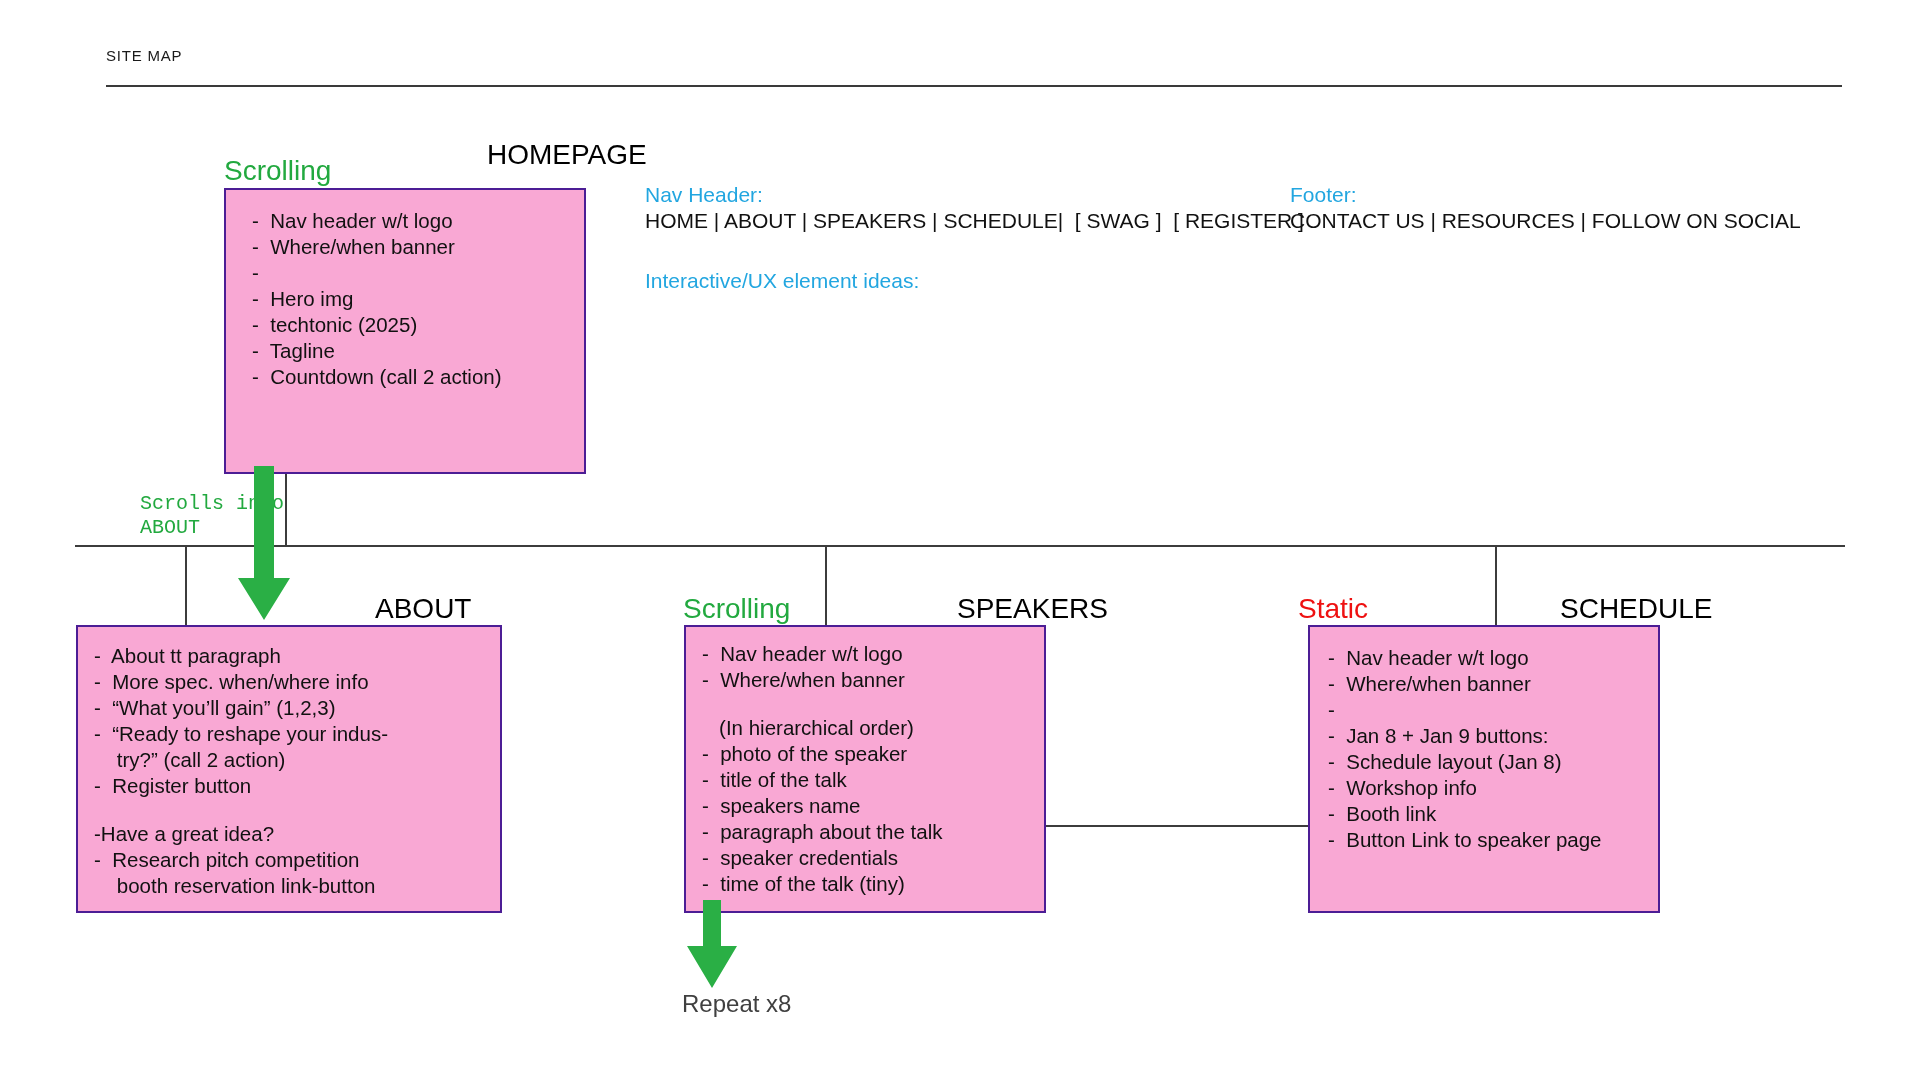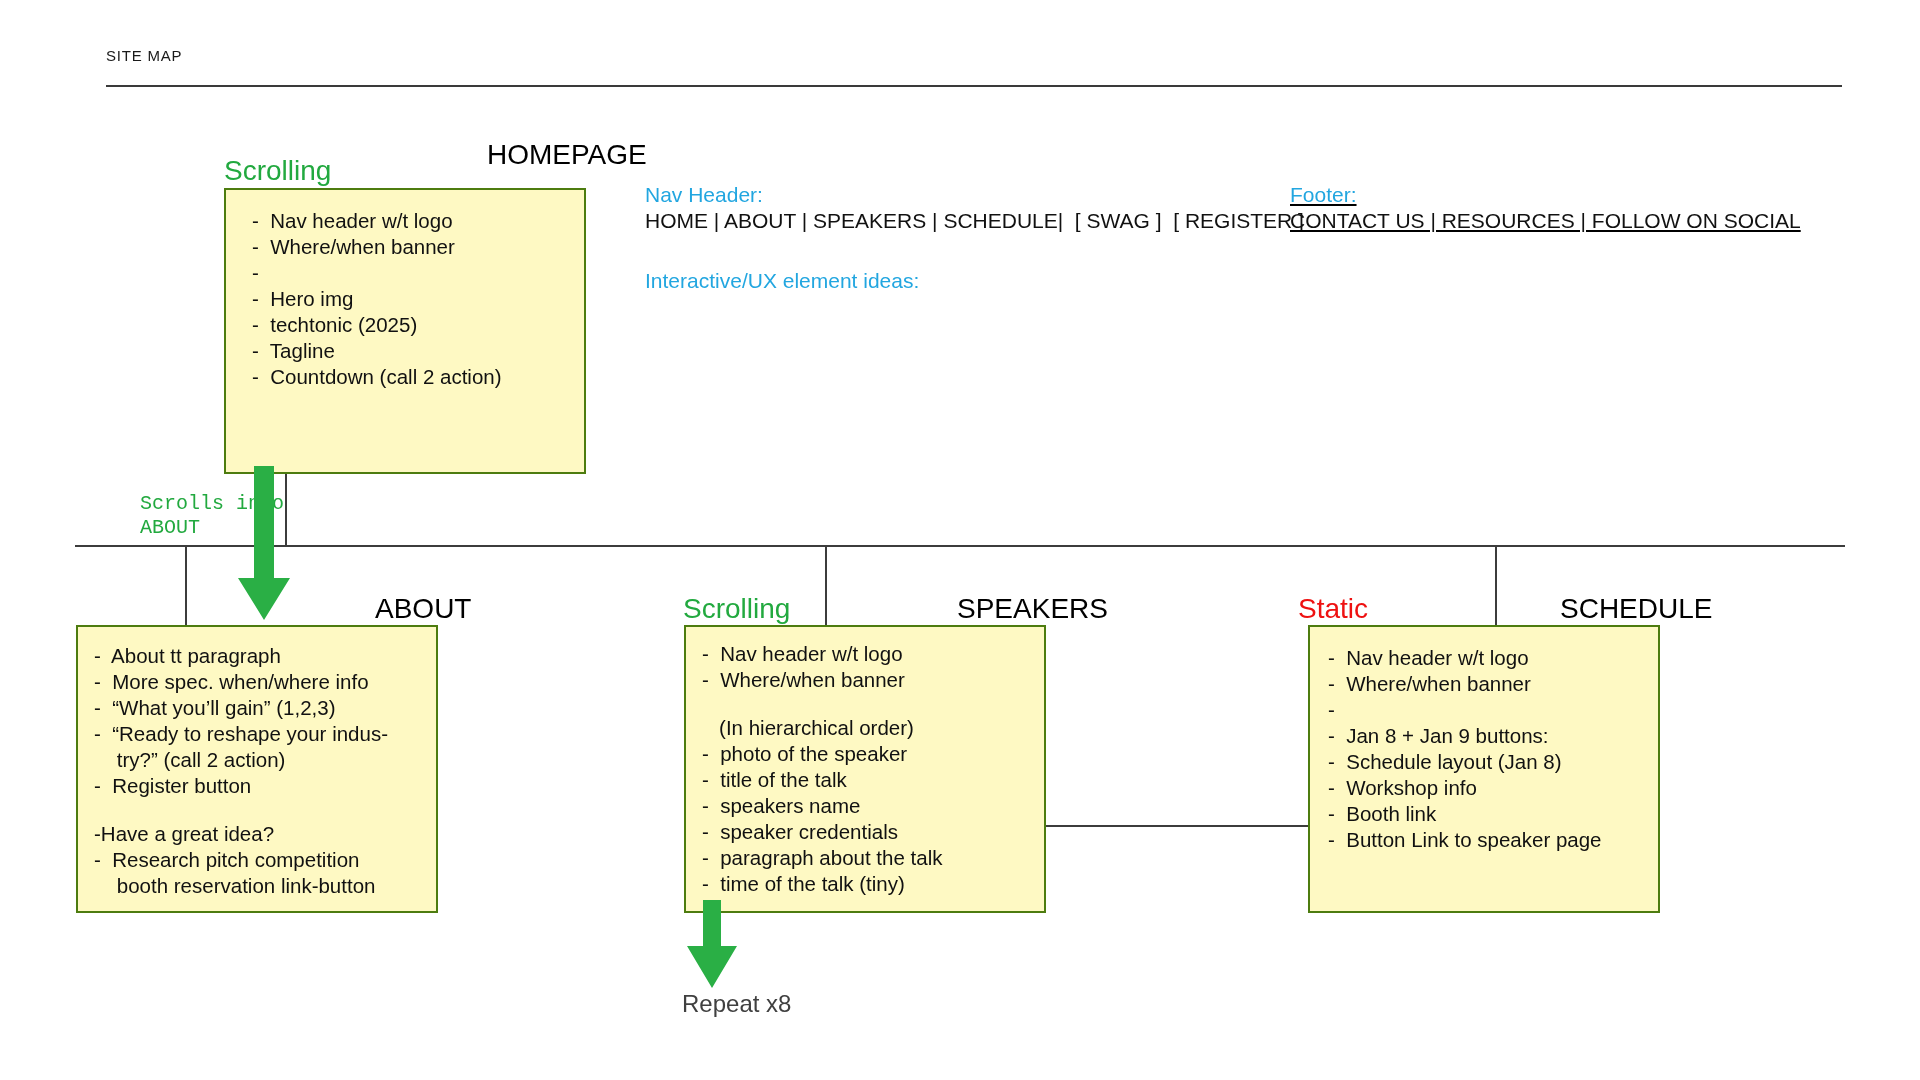--- a/index.html
+++ b/index.html
@@ -32,22 +32,22 @@
     top: 85px;
     width: 1736px;
     height: 0;
     border-top: 2px solid #3a3a3a;
   }
 
   
   .card {
     position: absolute;
     box-sizing: border-box;
-    border: 2px solid #4d7c0f;
-    background: #fef9c3;
+    border: 2px solid #4c1d95;
+    background: #f9a8d4;
     padding-left: 28px;
   }
   .card-list {
     position: absolute;
     left: 26px;
     top: 18px;
     right: 8px;
     margin: 0;
     padding: 0;
     list-style: none;
@@ -158,40 +158,40 @@
     <li>-  Tagline</li>
     <li>-  Countdown (call 2 action)</li>
   </ul>
 </div>
 
 <div class="note-block" style="left:645px; top:182px;">
   <div class="note-head">Nav Header:</div>
   <div class="note-line">HOME | ABOUT | SPEAKERS | SCHEDULE|  [ SWAG ]  [ REGISTER ]</div>
 </div>
 
-<div class="note-block" style="left:1290px; top:182px;text-decoration:underline;">
+<div class="note-block" style="left:1290px; top:182px;">
   <div class="note-head">Footer:</div>
   <div class="note-line">CONTACT US | RESOURCES | FOLLOW ON SOCIAL</div>
 </div>
 
 <div class="note-block" style="left:645px; top:268px;">
   <div class="note-head">Interactive/UX element ideas:</div>
 </div>
 
 <div class="scroll-note" style="left:140px; top:492px;">Scrolls into
 ABOUT</div>
 
 <div class="arrow-green" style="left:234px; top:466px;">
   <svg width="60" height="160" viewBox="0 0 60 160" xmlns="http://www.w3.org/2000/svg">
     <polygon points="20,0 40,0 40,112 56,112 30,154 4,112 20,112" fill="#2aaf45"></polygon>
   </svg>
 </div>
 
 <div class="card-tag tag-black" style="left:375px; top:598px;">ABOUT</div>
-<div class="card" style="left:76px; top:625px; width:362px; height:288px;">
+<div class="card" style="left:76px; top:625px; width:426px; height:288px;">
   <ul class="card-list" style="left:16px; top:16px;">
     <li>-  About tt paragraph</li>
     <li>-  More spec. when/where info</li>
     <li>-  “What you’ll gain” (1,2,3)</li>
     <li>-  “Ready to reshape your indus-</li>
     <li>    try?” (call 2 action)</li>
     <li>-  Register button</li>
     <li class="spacer"></li>
     <li>-Have a great idea?</li>
     <li>-  Research pitch competition</li>
@@ -203,22 +203,22 @@
 <div class="card-tag tag-black" style="left:957px; top:598px;">SPEAKERS</div>
 <div class="card" style="left:684px; top:625px; width:362px; height:288px;">
   <ul class="card-list" style="left:16px; top:14px;">
     <li>-  Nav header w/t logo</li>
     <li>-  Where/when banner</li>
     <li class="spacer"></li>
     <li>   (In hierarchical order)</li>
     <li>-  photo of the speaker</li>
     <li>-  title of the talk</li>
     <li>-  speakers name</li>
+    <li>-  paragraph about the talk</li>
     <li>-  speaker credentials</li>
-    <li>-  paragraph about the talk</li>
     <li>-  time of the talk (tiny)</li>
   </ul>
 </div>
 
 <div class="arrow-green" style="left:685px; top:900px;">
   <svg width="56" height="92" viewBox="0 0 56 92" xmlns="http://www.w3.org/2000/svg">
     <polygon points="18,0 36,0 36,46 52,46 27,88 2,46 18,46" fill="#2aaf45"></polygon>
   </svg>
 </div>
 <div class="arrow-label" style="left:682px; top:990px;">Repeat x8</div>

